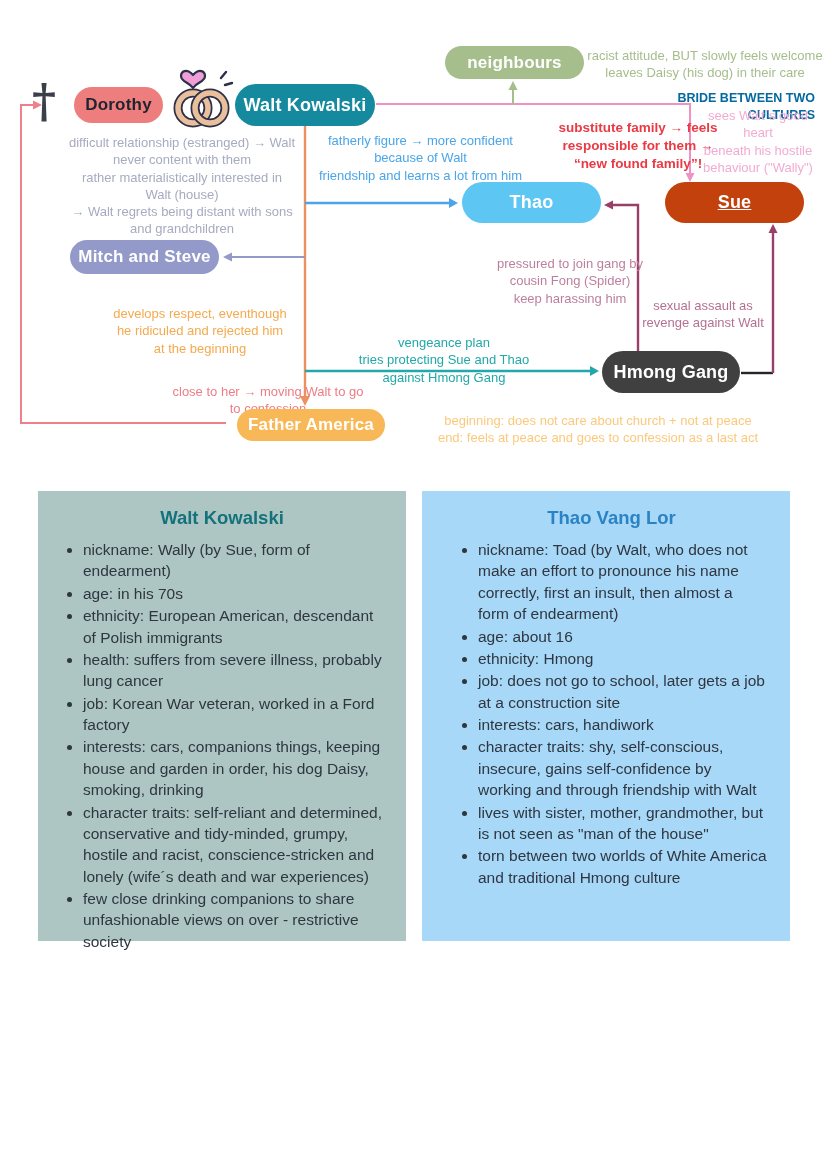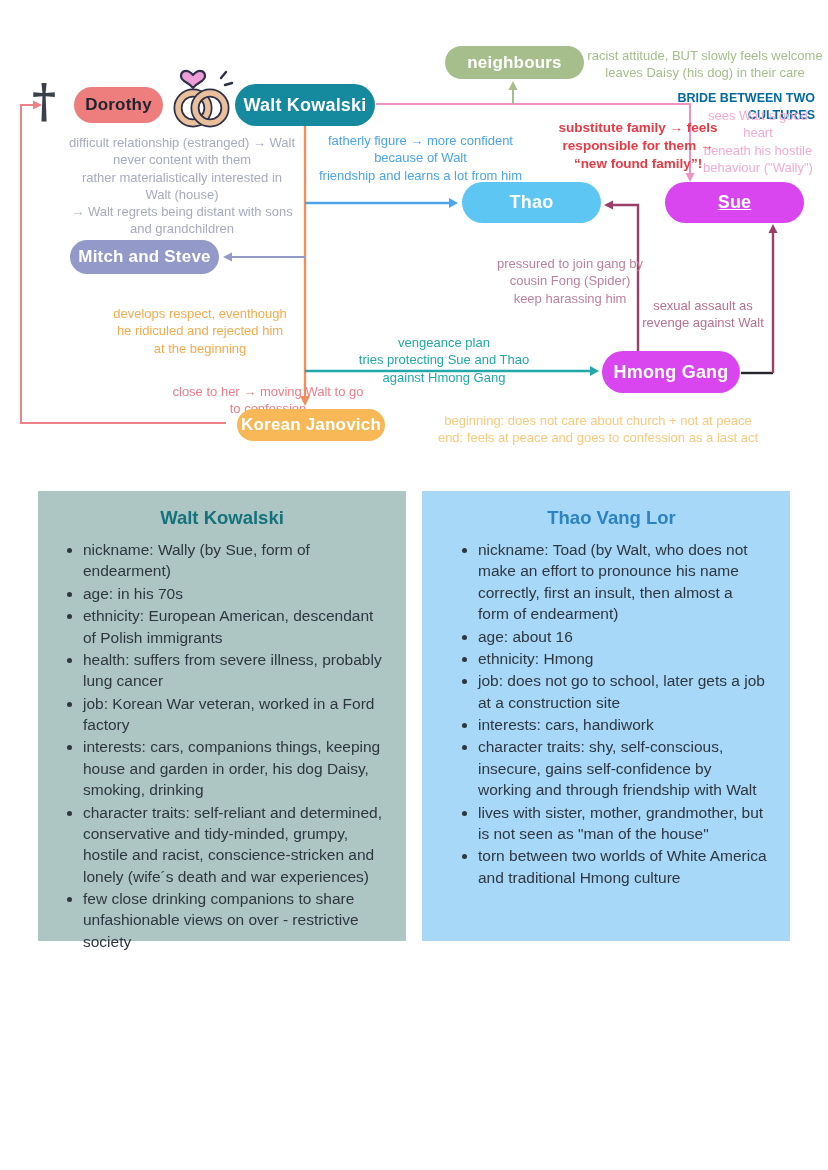--- a/index.html
+++ b/index.html
@@ -68,24 +68,24 @@
     <circle cx="44" cy="42" r="15" fill="none" stroke="#e9c09b" stroke-width="5.5"></circle>
     <path d="M 27 22 C 23 16 15 16 15 10 C 15 5 21 3 25 7 L 27 9 L 29 7 C 33 3 39 5 39 10 C 39 16 31 16 27 22 Z" fill="#ef9ed7" stroke="#2d3047" stroke-width="2.2" stroke-linejoin="round"></path>
     <line x1="55" y1="12" x2="60" y2="6" stroke="#2d3047" stroke-width="2.4" stroke-linecap="round"></line>
     <line x1="59" y1="19" x2="66" y2="17" stroke="#2d3047" stroke-width="2.4" stroke-linecap="round"></line>
   </svg>
 
   <div class="pill" style="left:74px;top:87px;width:89px;height:36px;background:#ee7d7d;color:#1f2430;font-size:17px;">Dorothy</div>
   <div class="pill" style="left:235px;top:84px;width:140px;height:42px;background:#15899e;font-size:18px;">Walt Kowalski</div>
   <div class="pill" style="left:445px;top:46px;width:139px;height:33px;background:#a6bd8c;font-size:17px;">neighbours</div>
   <div class="pill" style="left:462px;top:182px;width:139px;height:41px;background:#5ec6f2;font-size:18px;">Thao</div>
-  <div class="pill" style="left:665px;top:182px;width:139px;height:41px;background:#d946ef;font-size:18px;text-decoration:underline;">Sue</div>
+  <div class="pill" style="left:665px;top:182px;width:139px;height:41px;background:#c2410c;font-size:18px;text-decoration:underline;">Sue</div>
   <div class="pill" style="left:70px;top:240px;width:149px;height:34px;background:#9399c9;font-size:17px;">Mitch and Steve</div>
-  <div class="pill" style="left:602px;top:351px;width:138px;height:42px;background:#d946ef;font-size:18px;">Hmong Gang</div>
-  <div class="pill" style="left:237px;top:409px;width:148px;height:32px;background:#f9b857;font-size:17px;">Korean Janovich</div>
+  <div class="pill" style="left:602px;top:351px;width:138px;height:42px;background:#404040;font-size:18px;">Hmong Gang</div>
+  <div class="pill" style="left:237px;top:409px;width:148px;height:32px;background:#f9b857;font-size:17px;">Father America</div>
 
   <div class="note" style="left:52px;top:134px;width:260px;color:#a6abbf;">difficult relationship (estranged) → Walt
 never content with them
 rather materialistically interested in
 Walt (house)
 → Walt regrets being distant with sons
 and grandchildren</div>
   <div class="note" style="left:582px;top:47px;width:246px;color:#a6bd8c;">racist attitude, BUT slowly feels welcome
 leaves Daisy (his dog) in their care</div>
   <div class="note" style="left:308px;top:132px;width:225px;color:#4ba5e8;">fatherly figure → more confident

